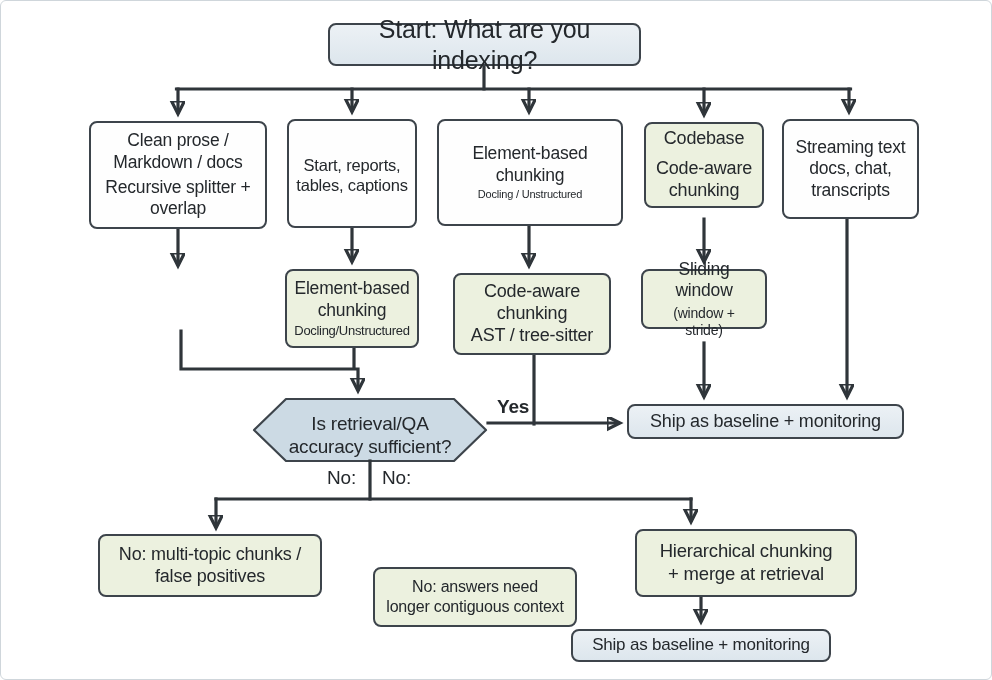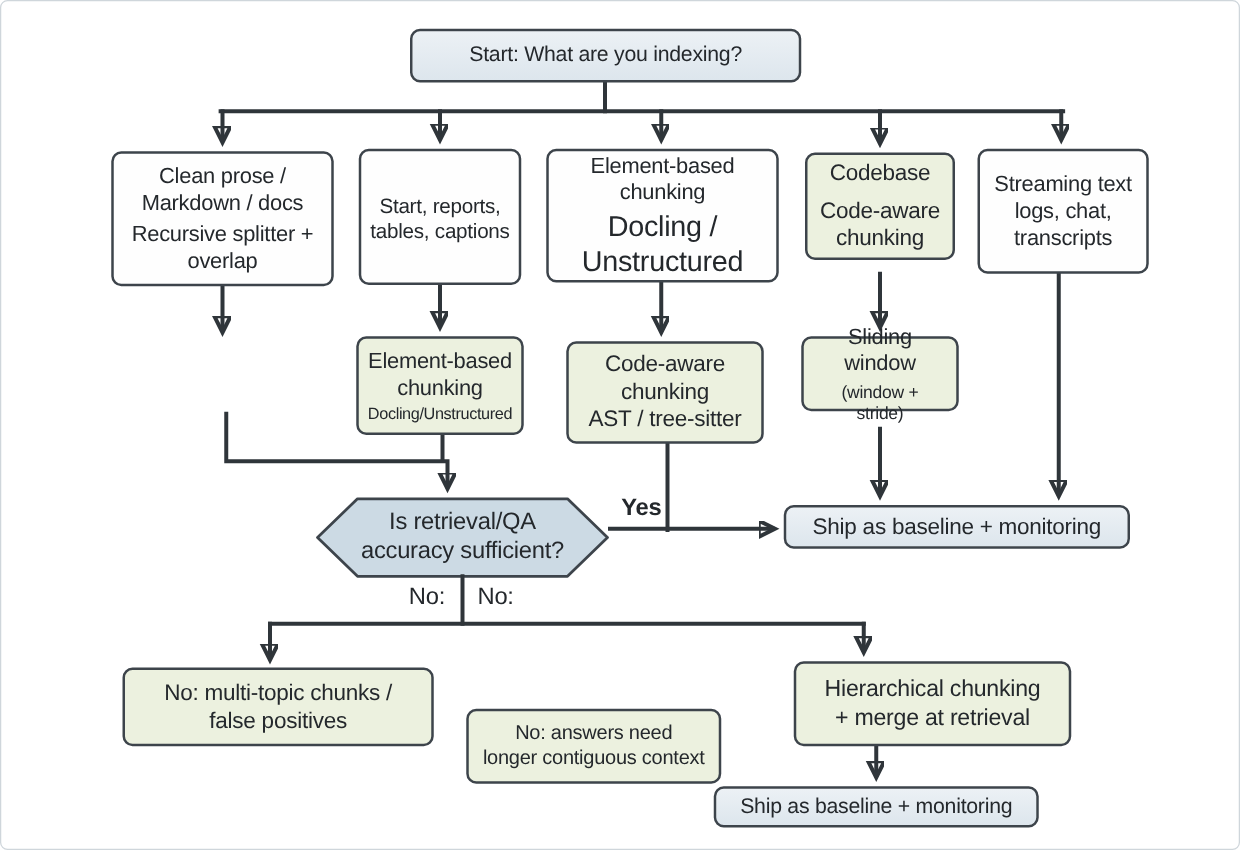--- a/index.html
+++ b/index.html
@@ -16,21 +16,21 @@
   .node {
     position:absolute; box-sizing:border-box;
     border:2px solid #3d444b; border-radius:8px;
     display:flex; flex-direction:column; align-items:center; justify-content:center;
     text-align:center; line-height:1.22; letter-spacing:-0.2px;
   }
   .white { background:#fefefe; }
   .green { background:#ecf1df; }
   .blue  { background:linear-gradient(#ecf1f5,#dde6ed); }
   .tl, .st { white-space:pre-line; display:block; }
-  .overlay { position:absolute; display:flex; align-items:center; justify-content:center; text-align:center; line-height:1.2; letter-spacing:-0.2px; }
+  .overlay { position:absolute; display:flex; align-items:flex-end; justify-content:center; text-align:center; line-height:1.2; letter-spacing:-0.2px; }
   .edgelabel { position:absolute; font-size:19px; letter-spacing:-0.2px; }
 </style>
 </head>
 <body>
 
 <div class="page">
 
   <svg class="wires" viewBox="0 0 992 680">
     <defs>
       <marker id="ah" markerUnits="userSpaceOnUse" markerWidth="20" markerHeight="20" refX="11" refY="6.5" orient="auto">
@@ -63,51 +63,51 @@
     <path d="M487,422 H617" marker-end="url(#ah)"></path>
 
     <path d="M369,460 V498"></path>
     <path d="M215,498 H690"></path>
     <path d="M215,498 V525" marker-end="url(#ah)"></path>
     <path d="M690,498 V519" marker-end="url(#ah)"></path>
 
     <path d="M700,597 V619" marker-end="url(#ah)"></path>
   </svg>
 
-  <div class="node blue" style="left:327px; top:22px; width:313px; height:43px; font-size:17px;text-align:center;">
+  <div class="node blue" style="left:327px; top:22px; width:313px; height:43px; font-size:25px;text-align:center;">
     <span class="tl">Start: What are you indexing?</span>
   </div>
 
   <div class="node white" style="left:88px; top:120px; width:178px; height:108px; font-size:17.5px; padding:4px;">
     <span class="tl">Clean prose /
 Markdown / docs</span>
     <span class="st" style="margin-top:4px;">Recursive splitter +
 overlap</span>
   </div>
 
   <div class="node white" style="left:286px; top:118px; width:130px; height:109px; font-size:16.5px; padding:2px;">
     <span class="st" style="margin-top:3px;">Start, reports,
 tables, captions</span>
   </div>
 
   <div class="node white" style="left:436px; top:118px; width:186px; height:107px; font-size:17.5px; padding:4px;">
     <span class="tl">Element-based
 chunking</span>
-    <span class="st" style="margin-top:2px; font-size:23px;">Docling / Unstructured</span>
+    <span class="st" style="margin-top:2px; font-size:11px;">Docling / Unstructured</span>
   </div>
 
   <div class="node green" style="left:643px; top:121px; width:120px; height:86px; font-size:18px; padding:2px;">
     <span class="tl">Codebase</span>
     <span class="st" style="margin-top:8px;">Code-aware
 chunking</span>
   </div>
 
   <div class="node white" style="left:781px; top:118px; width:137px; height:100px; font-size:17.5px; padding:4px;">
     <span class="tl">Streaming text
-logs, chat,
+docs, chat,
 transcripts</span>
   </div>
 
 
   <div class="node green" style="left:284px; top:268px; width:134px; height:79px; font-size:17.5px; padding:2px;">
     <span class="tl">Element-based
 chunking</span>
     <span class="st" style="margin-top:2px; font-size:13px; letter-spacing:-0.3px;">Docling/Unstructured</span>
   </div>
 
@@ -128,21 +128,21 @@
   </div>
 
   <div class="edgelabel" style="left:496px; top:395px;font-weight:bold;">Yes</div>
   <div class="edgelabel" style="left:303px; top:466px; width:52px; text-align:right;">No:</div>
   <div class="edgelabel" style="left:381px; top:466px;">No:</div>
 
   <div class="node blue" style="left:626px; top:403px; width:277px; height:35px; font-size:18px;">
     <span class="tl">Ship as baseline + monitoring</span>
   </div>
 
-  <div class="node green" style="left:97px; top:533px; width:249px; height:63px; font-size:18px; padding:4px;">
+  <div class="node green" style="left:97px; top:533px; width:224px; height:63px; font-size:18px; padding:4px;">
     <span class="tl">No: multi-topic chunks /
 false positives</span>
   </div>
 
   <div class="node green" style="left:372px; top:535px; width:204px; height:60px; font-size:16px; padding:4px;margin-top:31px;">
     <span class="tl">No: answers need
 longer contiguous context</span>
   </div>
 
   <div class="node green" style="left:634px; top:528px; width:222px; height:68px; font-size:18.5px; padding:4px;">

